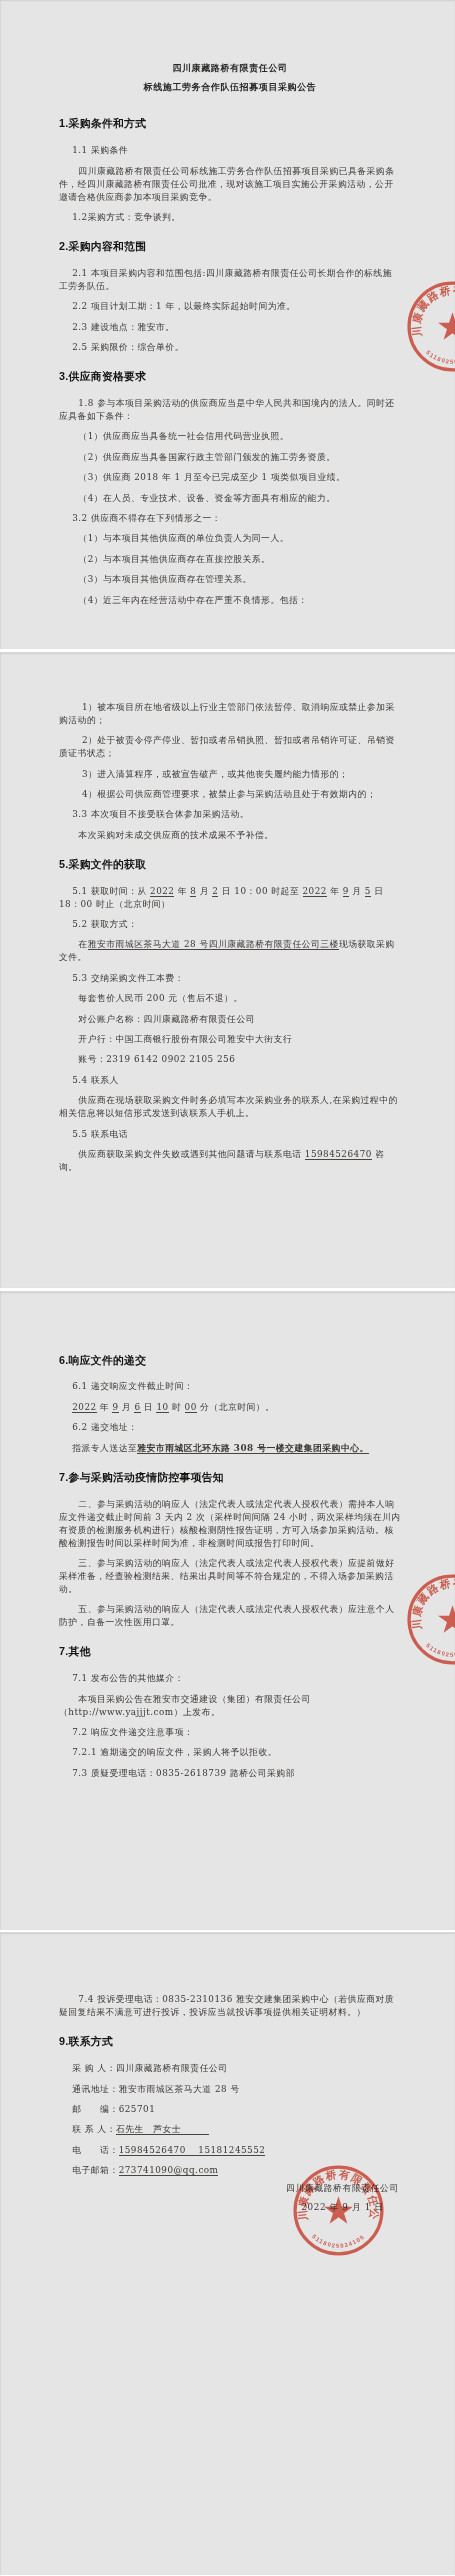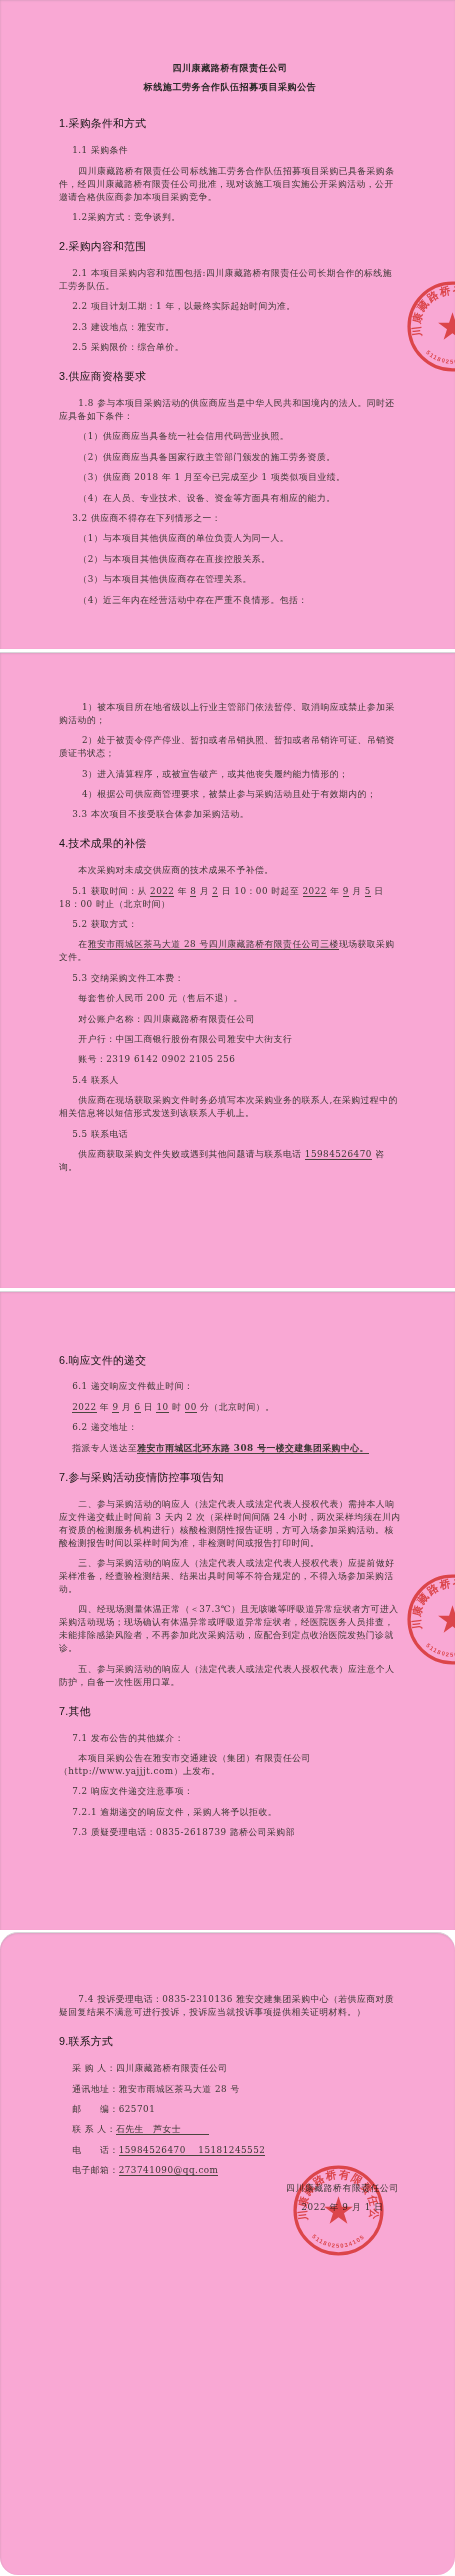--- a/index.html
+++ b/index.html
@@ -1,30 +1,30 @@
 <!DOCTYPE html>
 <html style="font-size:9px"><head>
 <meta charset="utf-8">
 <style>
   html,body{margin:0;padding:0;background:#ffffff;}
   #scan{width:455px;height:2576px;margin:0 auto;background:#ffffff;position:relative;
         font-family:"DejaVu Serif",serif;}
-  .page{position:relative;width:455px;box-sizing:border-box;background:#f9a8d4;
+  .page{position:relative;width:455px;box-sizing:border-box;background:#e5e5e5;
         overflow:hidden;padding:0 54px 0 59px;
         box-shadow:inset 0 1.1px 1.7px rgba(120,120,128,.18), inset 1.1px 0 1.1px rgba(120,120,128,.08);}
   .page + .page{margin-top:2.8px;border-top:0.6px solid #d8d7da;}
   #page1{height:649px;padding-top:59px;}
   #page2{height:636px;padding-top:48px;}
   #page3{height:639px;padding-top:46px;}
-  #page4{height:643px;padding-top:60px;border-radius:18px;}
+  #page4{height:643px;padding-top:60px;}
   .title{font-family:"Liberation Sans",sans-serif;font-weight:700;font-size:9px;
          line-height:19px;text-align:center;color:#2b2a29;letter-spacing:0.6px;}
   .title.last{margin-bottom:19.4px;}
   .blk{font-size:8.8px;line-height:13px;letter-spacing:0.5px;color:#3b3734;margin:0 0 7.4px;}
-  .blk.h{font-family:"Liberation Sans",sans-serif;font-weight:400;font-size:10.8px;
+  .blk.h{font-family:"Liberation Sans",sans-serif;font-weight:700;font-size:10.8px;
          line-height:14.2px;color:#161514;margin:15px 0 13.7px;letter-spacing:0.3px;}
   .blk.p{text-indent:1.5em;margin-top:7px;}
   .blk.i{text-indent:2.2em;}
   .blk.i2{text-indent:2.6em;}
   .u{border-bottom:0.6px solid #4a453f;padding-bottom:0;}
   .b{font-weight:700;}
   .sig{position:absolute;left:266px;top:246px;width:153px;text-align:center;
        font-size:8.8px;line-height:19px;color:#3b3734;letter-spacing:0.6px;}
   .stamp{position:absolute;opacity:.83;mix-blend-mode:multiply;pointer-events:none;}
   .stamp circle{fill:none;stroke:#dc4a37;}
@@ -76,22 +76,22 @@
     </svg>
   </div>
 
   <div class="page" id="page2">
     <div>
         <p class="blk i2"><span>1）被本项目所在地省级以上行业主管部门依法暂停、取消响应或禁止参加采购活动的；</span></p>
         <p class="blk i2"><span>2）处于被责令停产停业、暂扣或者吊销执照、暂扣或者吊销许可证、吊销资质证书状态；</span></p>
         <p class="blk i2"><span>3）进入清算程序，或被宣告破产，或其他丧失履约能力情形的；</span></p>
         <p class="blk i2"><span>4）根据公司供应商管理要求，被禁止参与采购活动且处于有效期内的；</span></p>
         <p class="blk p"><span>3.3 本次项目不接受联合体参加采购活动。</span></p>
-        <p class="blk h"><span>4.技术成果的补偿</span></p>
         <p class="blk i"><span>本次采购对未成交供应商的技术成果不予补偿。</span></p>
+        <p class="blk h"><span>5.采购文件的获取</span></p>
         <p class="blk p"><span>5.1 获取时间：从 </span><span class="u">2022</span><span> 年 </span><span class="u">8</span><span> 月 </span><span class="u">2</span><span> 日 10：00 时起至 </span><span class="u">2022</span><span> 年 </span><span class="u">9</span><span> 月 </span><span class="u">5</span><span> 日 18：00 时止（北京时间）</span></p>
         <p class="blk p"><span>5.2 获取方式：</span></p>
         <p class="blk i"><span>在</span><span class="u">雅安市雨城区茶马大道 28 号四川康藏路桥有限责任公司三楼</span><span>现场获取采购文件。</span></p>
         <p class="blk p"><span>5.3 交纳采购文件工本费：</span></p>
         <p class="blk i"><span>每套售价人民币 200 元（售后不退）。</span></p>
         <p class="blk i"><span>对公账户名称：四川康藏路桥有限责任公司</span></p>
         <p class="blk i"><span>开户行：中国工商银行股份有限公司雅安中大街支行</span></p>
         <p class="blk i"><span>账号：2319 6142 0902 2105 256</span></p>
         <p class="blk p"><span>5.4 联系人</span></p>
         <p class="blk i"><span>供应商在现场获取采购文件时务必填写本次采购业务的联系人,在采购过程中的相关信息将以短信形式发送到该联系人手机上。</span></p>
@@ -103,21 +103,20 @@
   <div class="page" id="page3">
     <div>
         <p class="blk h"><span>6.响应文件的递交</span></p>
         <p class="blk p"><span>6.1 递交响应文件截止时间：</span></p>
         <p class="blk p"><span class="u">2022</span><span> 年 </span><span class="u">9</span><span> 月 </span><span class="u">6</span><span> 日 </span><span class="u">10</span><span> 时 </span><span class="u">00</span><span> 分（北京时间）。</span></p>
         <p class="blk p"><span>6.2 递交地址：</span></p>
         <p class="blk p"><span>指派专人送达至</span><span class="u b">雅安市雨城区北环东路 308 号一楼交建集团采购中心。</span></p>
         <p class="blk h"><span>7.参与采购活动疫情防控事项告知</span></p>
         <p class="blk i"><span>二、参与采购活动的响应人（法定代表人或法定代表人授权代表）需持本人响应文件递交截止时间前 3 天内 2 次（采样时间间隔 24 小时，两次采样均须在川内有资质的检测服务机构进行）核酸检测阴性报告证明，方可入场参加采购活动。核酸检测报告时间以采样时间为准，非检测时间或报告打印时间。</span></p>
         <p class="blk i"><span>三、参与采购活动的响应人（法定代表人或法定代表人授权代表）应提前做好采样准备，经查验检测结果、结果出具时间等不符合规定的，不得入场参加采购活动。</span></p>
-        <p class="blk i"><span>四、经现场测量体温正常（＜37.3℃）且无咳嗽等呼吸道异常症状者方可进入采购活动现场；现场确认有体温异常或呼吸道异常症状者，经医院医务人员排查，未能排除感染风险者，不再参加此次采购活动，应配合到定点收治医院发热门诊就诊。</span></p>
         <p class="blk i"><span>五、参与采购活动的响应人（法定代表人或法定代表人授权代表）应注意个人防护，自备一次性医用口罩。</span></p>
         <p class="blk h"><span>7.其他</span></p>
         <p class="blk p"><span>7.1 发布公告的其他媒介：</span></p>
         <p class="blk i"><span>本项目采购公告在雅安市交通建设（集团）有限责任公司（http://www.yajjjt.com）上发布。</span></p>
         <p class="blk p"><span>7.2 响应文件递交注意事项：</span></p>
         <p class="blk p"><span>7.2.1 逾期递交的响应文件，采购人将予以拒收。</span></p>
         <p class="blk p"><span>7.3 质疑受理电话：0835-2618739 路桥公司采购部</span></p>
       </div>
     <svg class="stamp" id="stamp-p3" width="101" height="101" viewBox="0 0 200 200">
       <circle cx="100" cy="100" r="86" stroke-width="6.5"></circle>

